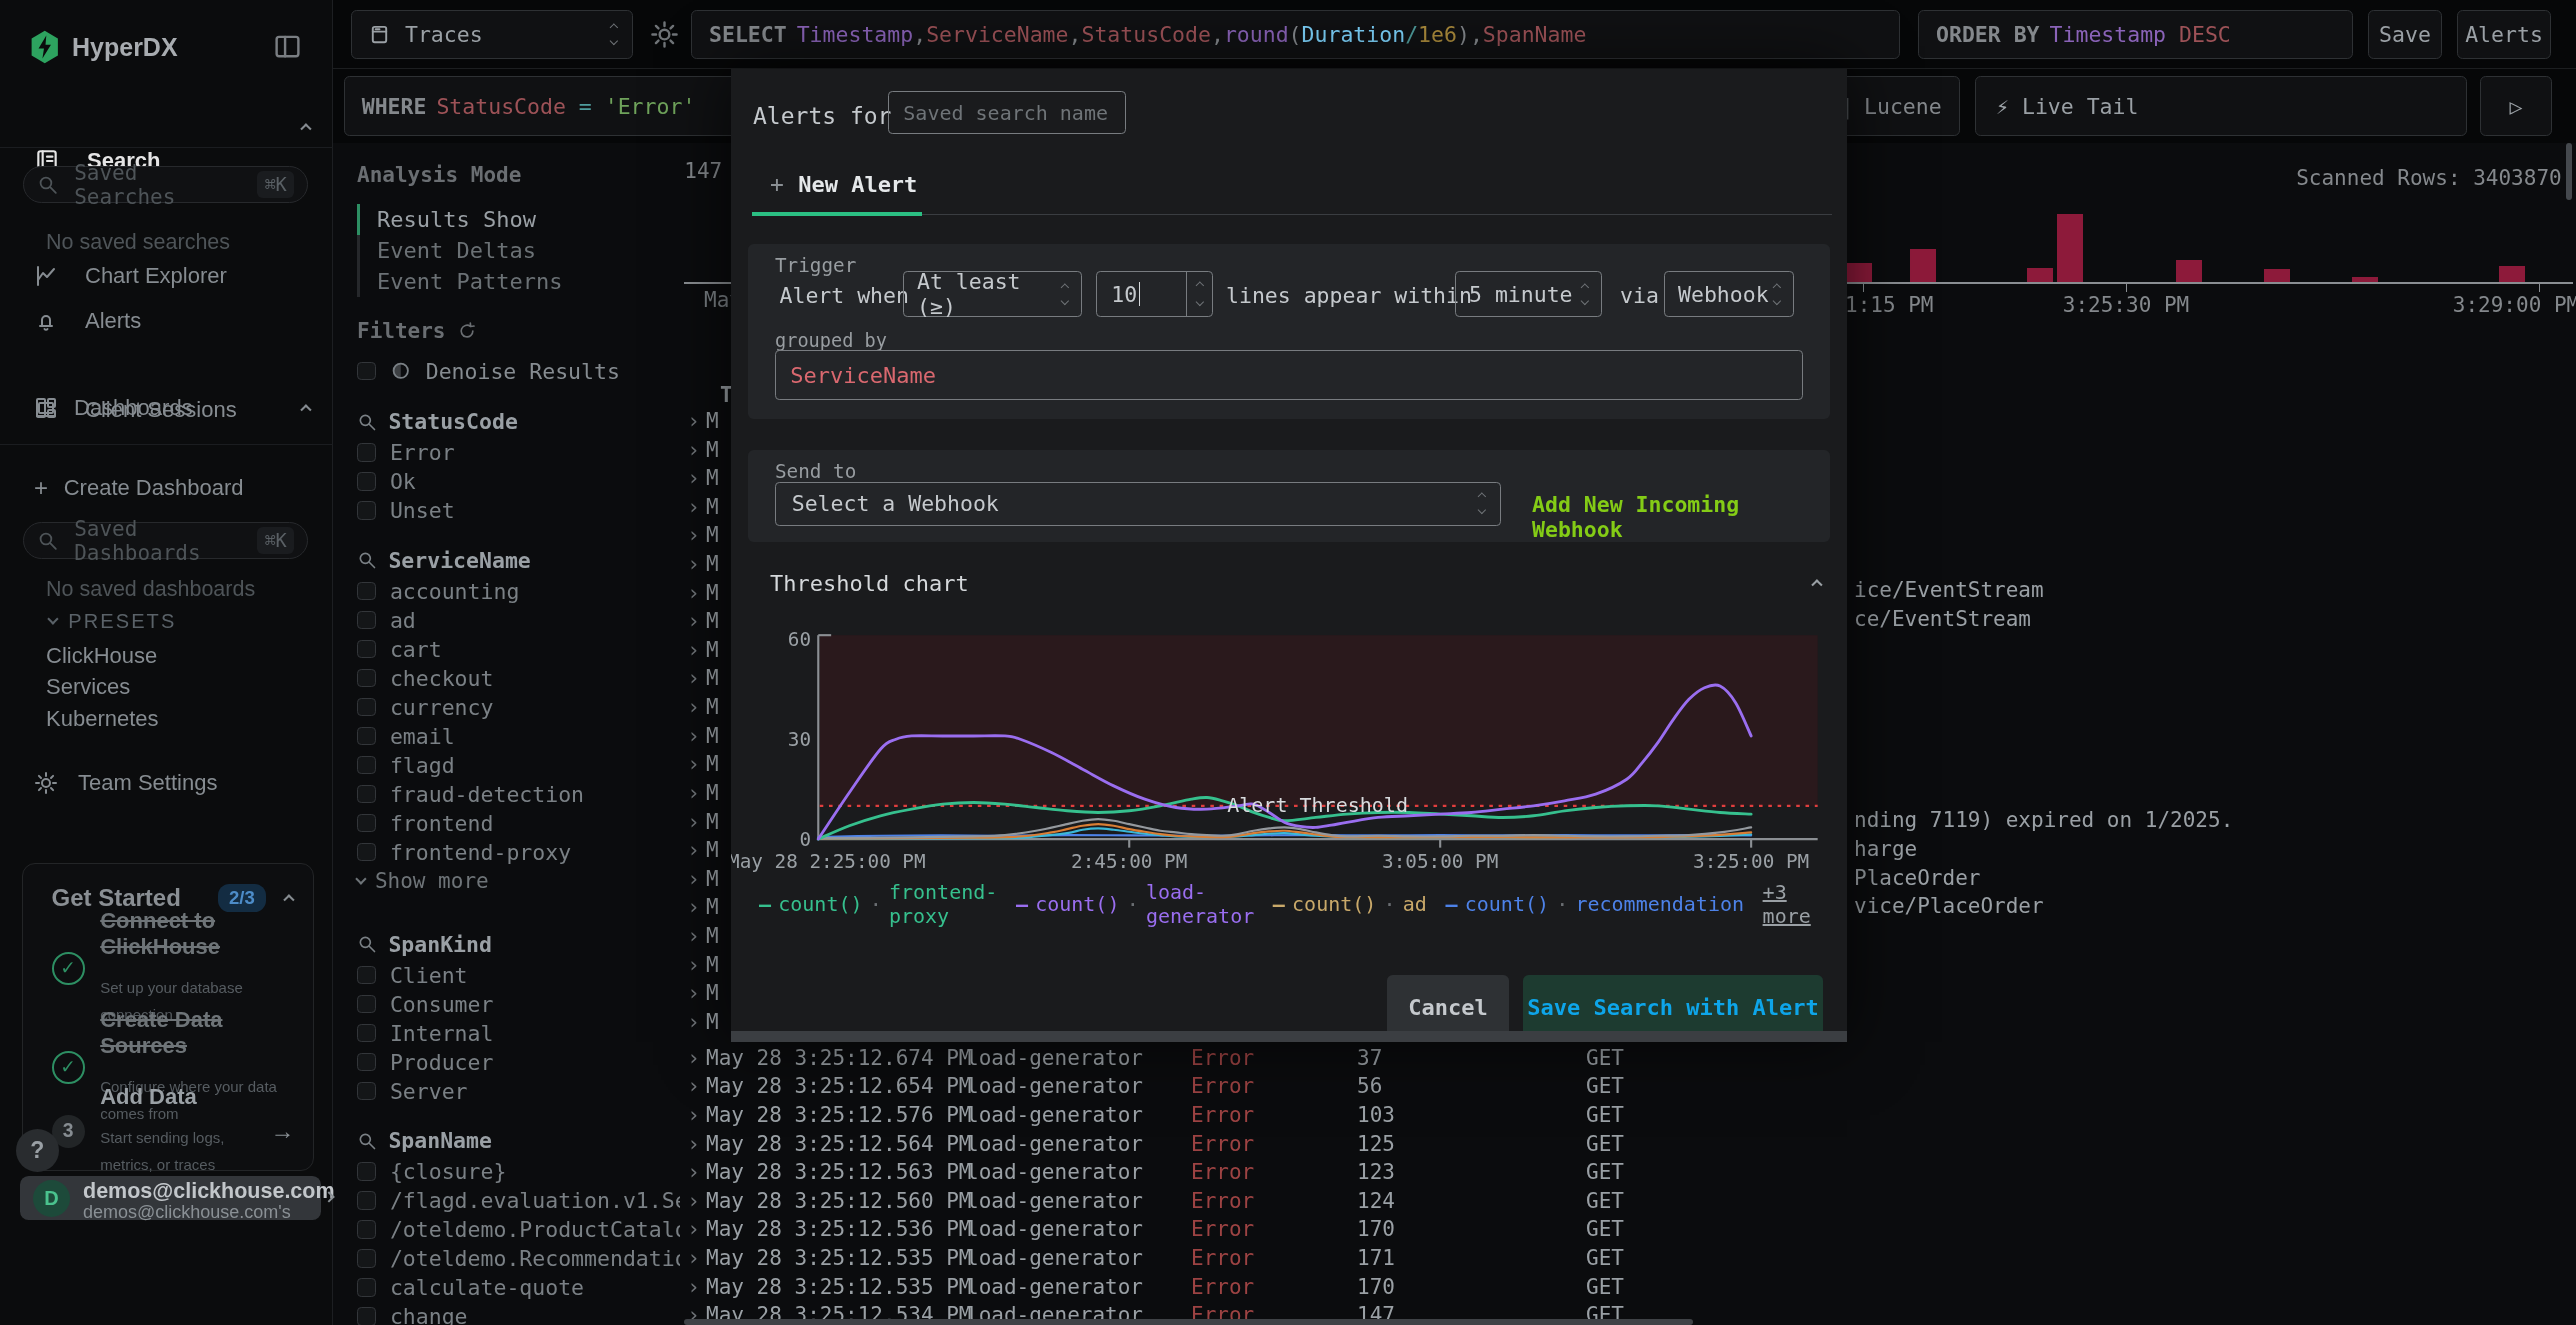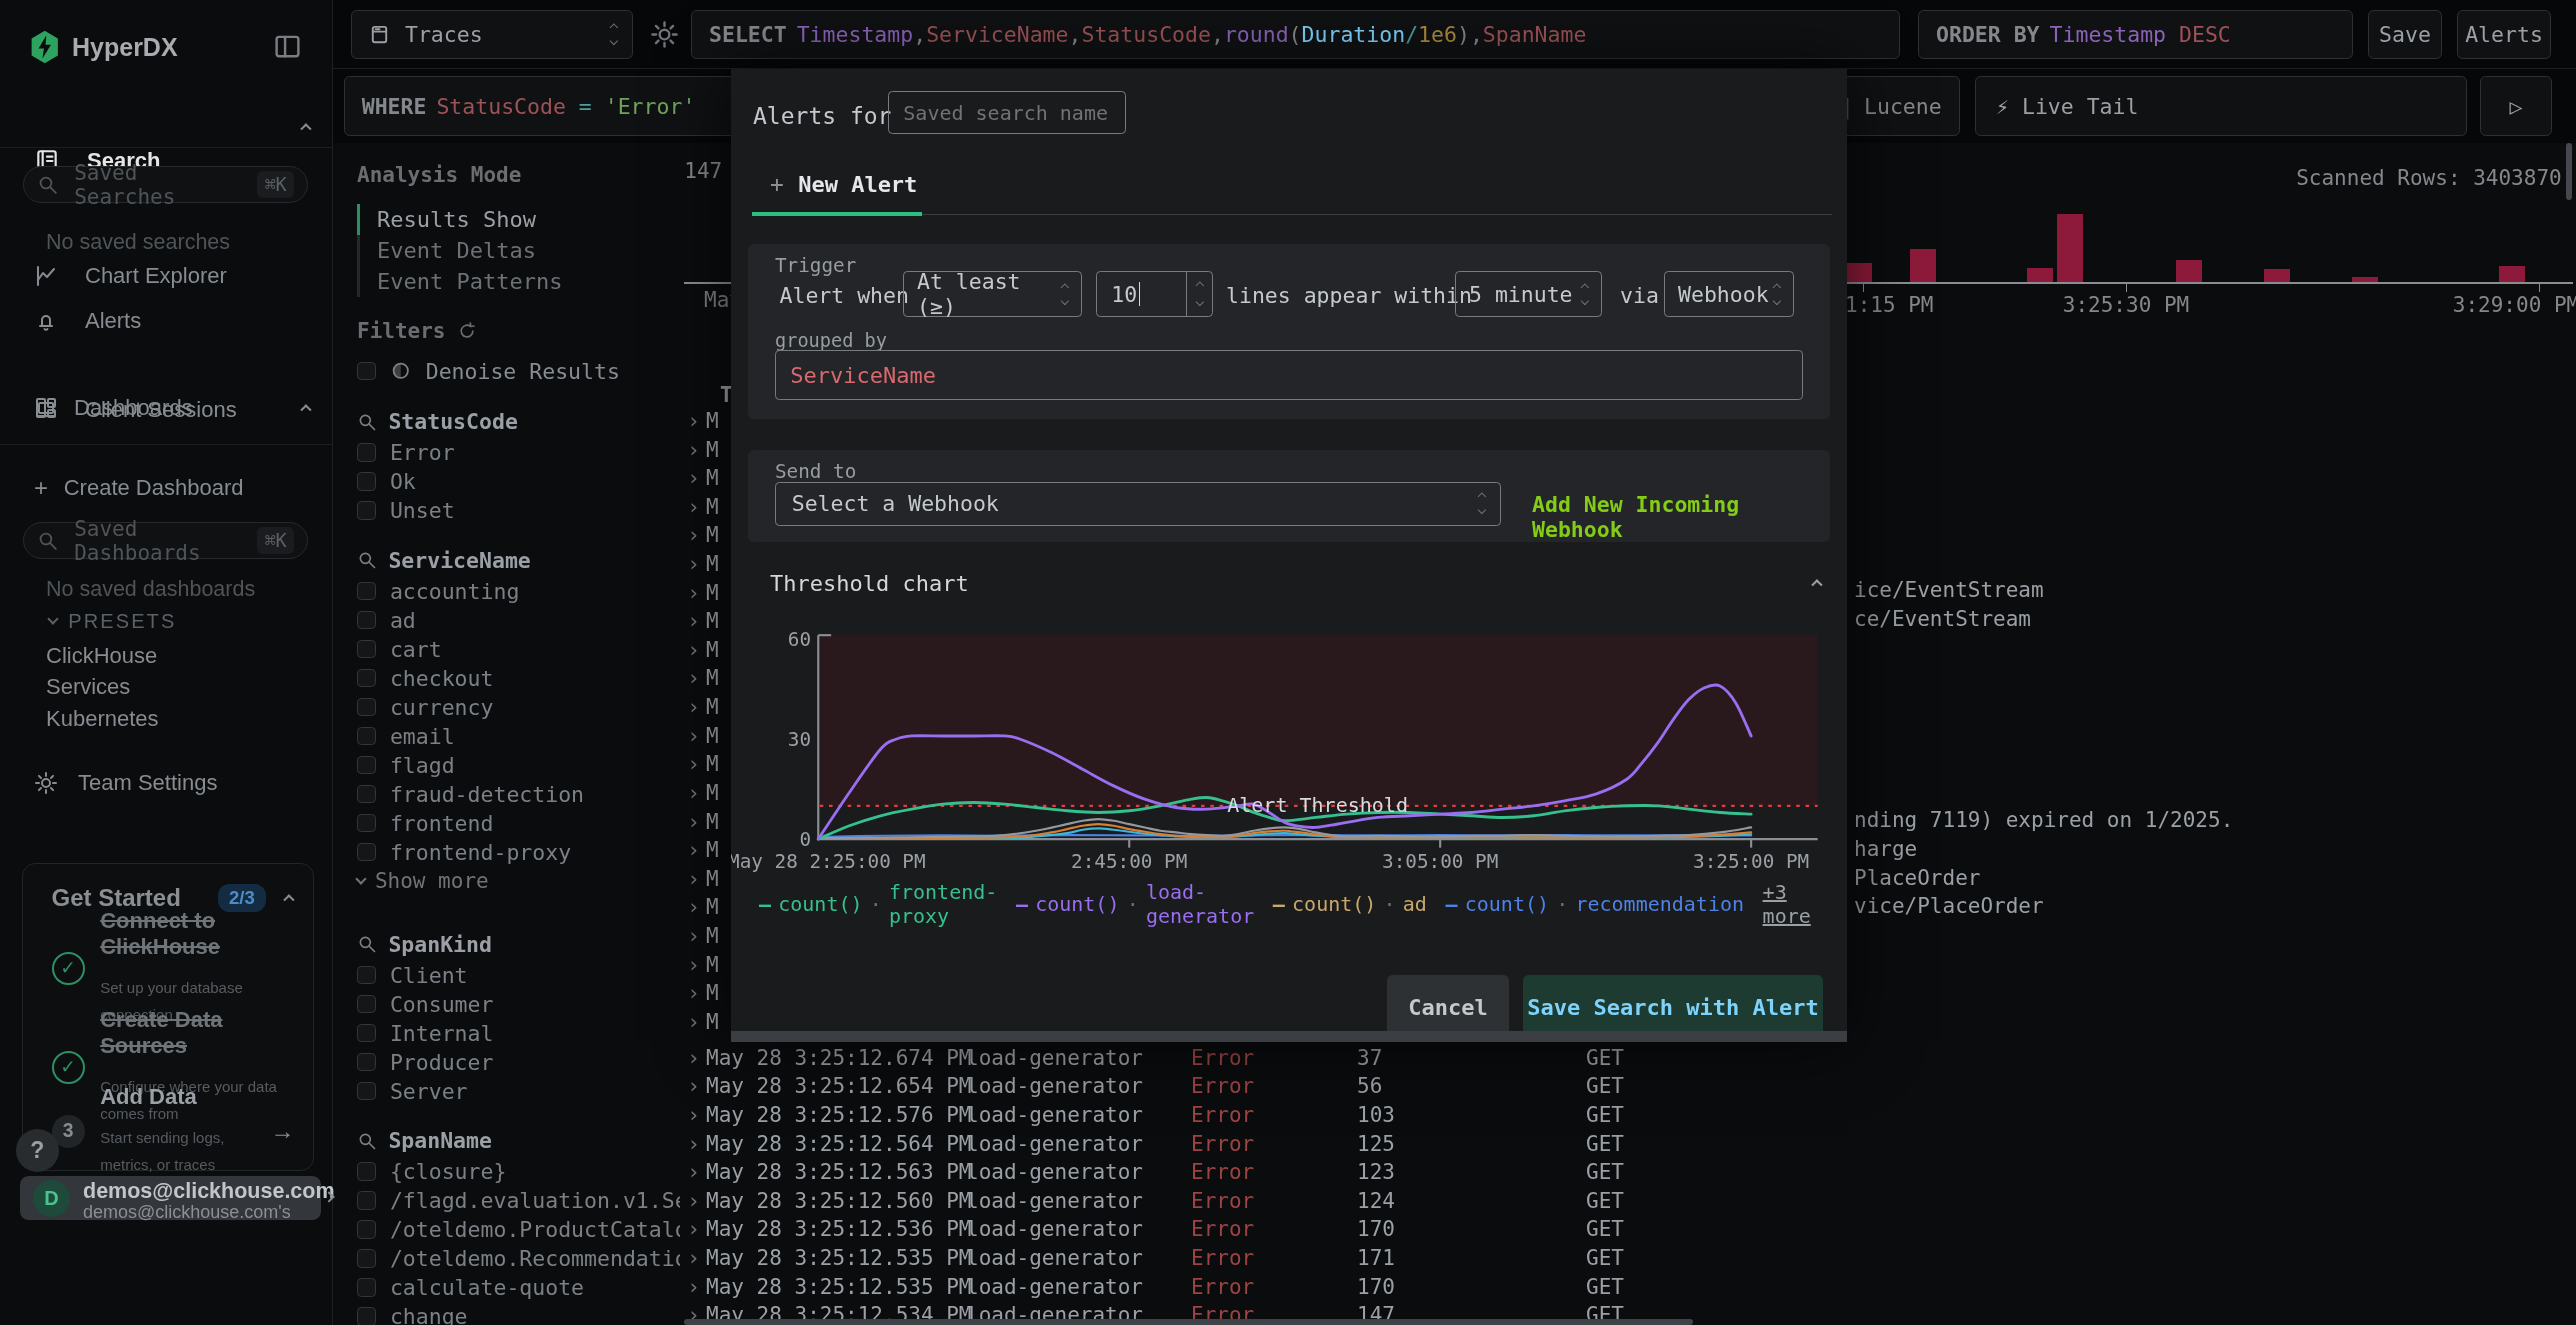--- a/index.html
+++ b/index.html
@@ -806,16 +806,16 @@
           <span style="font-weight: bold; color: rgb(77, 130, 232);">—</span>
           <span style="color: rgb(77, 130, 232);">count()</span>
           <span class="lg-sep">·</span>
           <span style="color: rgb(77, 130, 232);">recommendation</span>
         </span>
       </span>
     <span style="color:#9aa0a5;text-decoration:underline;">+3 more</span>
   </div>
 
   <div class="btn" style="left:656px;top:906px;width:122px;background:#2e3134;color:#c5c9cd;">Cancel</div>
-  <div class="btn" style="left:792px;top:906px;width:300px;background:#1d3b30;color:#7dd3fc;">Save Search with Alert</div>
+  <div class="btn" style="left:792px;top:906px;width:300px;background:#1d3b30;color:#0ea5e9;">Save Search with Alert</div>
   <div class="abs" style="left:0;top:962px;width:1116px;height:11.4px;background:#3b3e42;"></div>
 </div>
 
 
 </body></html>

